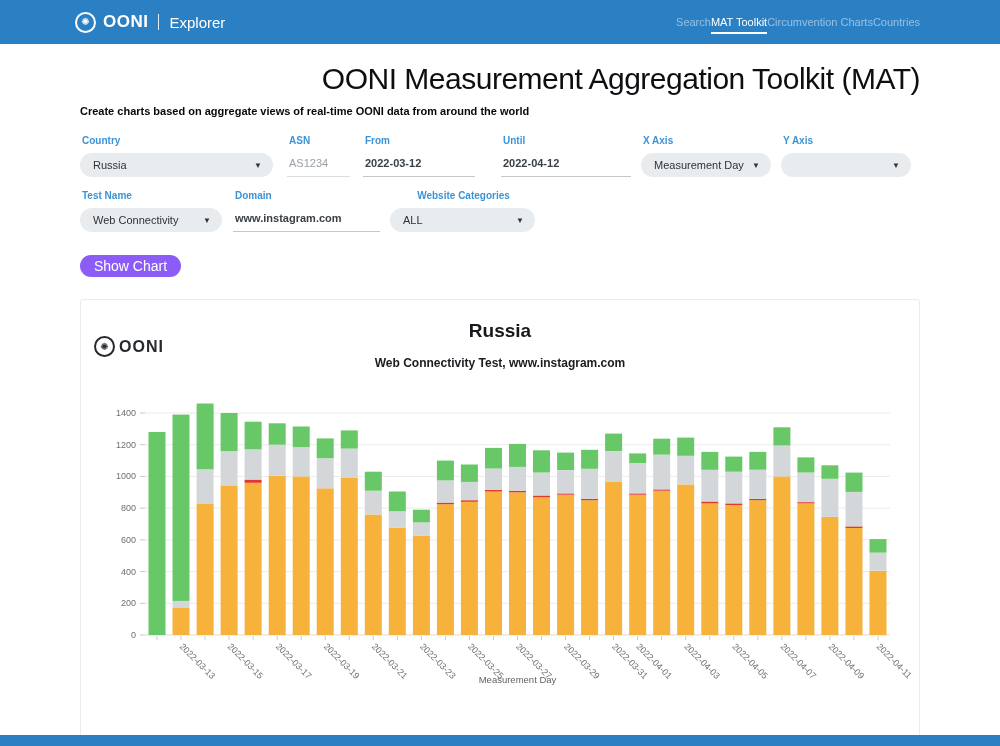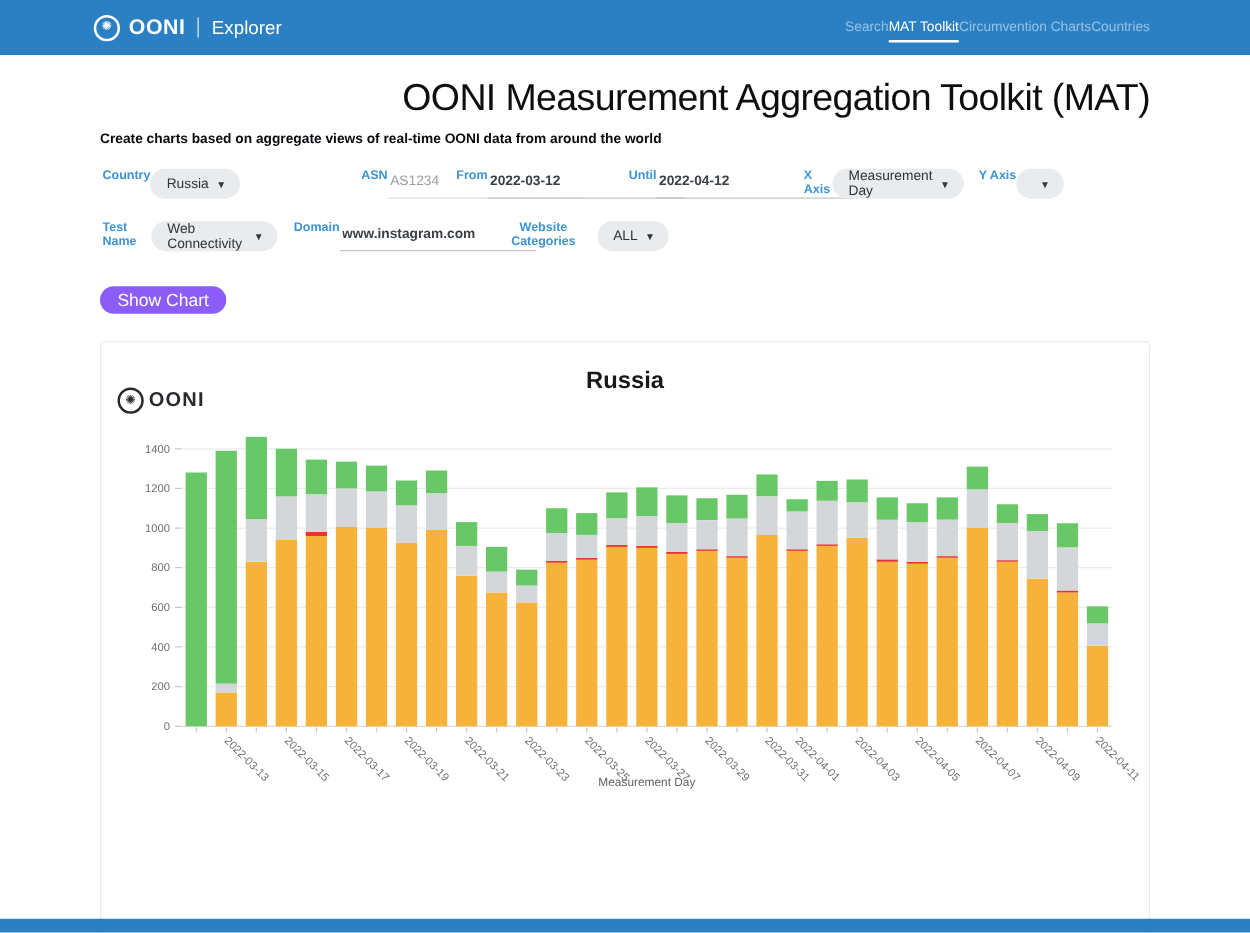--- a/index.html
+++ b/index.html
@@ -21,21 +21,21 @@
 
   
   .main { padding:0 80px; }
   h1.page-title { margin-top:18px; font-size:30px; font-weight:400; color:#0e0e12; letter-spacing:-.5px;text-align:right; }
   .page-subtitle { margin-top:9px; font-size:11px; font-weight:bold; color:#07080c; }
 
   
   .filters { margin-top:18px; }
   .frow { display:flex; }
   .frow + .frow { margin-top:13px; }
-  .field { display:flex; flex-direction:row; }
+  .field { display:flex; flex-direction:column; }
   .flabel { font-size:10px; font-weight:600; color:#3c93d6; margin-bottom:7px; padding-left:2px; }
   .select { height:24px; background:#e9ecef; border-radius:12px; display:flex; align-items:center;
             justify-content:space-between; padding:0 11px 0 13px; font-size:11px; color:#2e3338; cursor:pointer; }
   .caret { font-size:8px; color:#30363c; margin-left:6px; }
   .tinput { height:24px; border:none; border-bottom:1px solid #c2c7cc; font-size:11px; font-weight:600;
             color:#3a4046; padding:0 2px 3px 2px; background:transparent; outline:none;
             font-family:"Liberation Sans", sans-serif; }
   .tinput::placeholder { color:#9aa0a6; font-weight:400; }
   .tinput.asn { border-bottom-color:#dadee2; }
 
@@ -140,20 +140,21 @@
 
   <button class="show-chart">Show Chart</button>
 </div>
 
 <div class="panel">
   <div class="chart-logo">
     <span class="chart-logo-circle">✺</span>
     <span class="chart-logo-text">OONI</span>
   </div>
   <div class="chart-title">Russia</div>
+  <div class="chart-subtitle">Web Connectivity Test, www.instagram.com</div>
   <svg id="chart-svg" width="838" height="312">
       <line x1="64" y1="257" x2="809" y2="257" stroke="#dcdcdc" stroke-width="1"></line>
       <line x1="59" y1="257" x2="64" y2="257" stroke="#c8c8c8"></line>
       <text x="55" y="260" text-anchor="end" font-size="9" fill="#6f6f6f">0</text>
       <line x1="64" y1="225.28571428571428" x2="809" y2="225.28571428571428" stroke="#ebebeb" stroke-width="1"></line>
       <line x1="59" y1="225.28571428571428" x2="64" y2="225.28571428571428" stroke="#c8c8c8"></line>
       <text x="55" y="228.28571428571428" text-anchor="end" font-size="9" fill="#6f6f6f">200</text>
       <line x1="64" y1="193.57142857142858" x2="809" y2="193.57142857142858" stroke="#ebebeb" stroke-width="1"></line>
       <line x1="59" y1="193.57142857142858" x2="64" y2="193.57142857142858" stroke="#c8c8c8"></line>
       <text x="55" y="196.57142857142858" text-anchor="end" font-size="9" fill="#6f6f6f">400</text>

